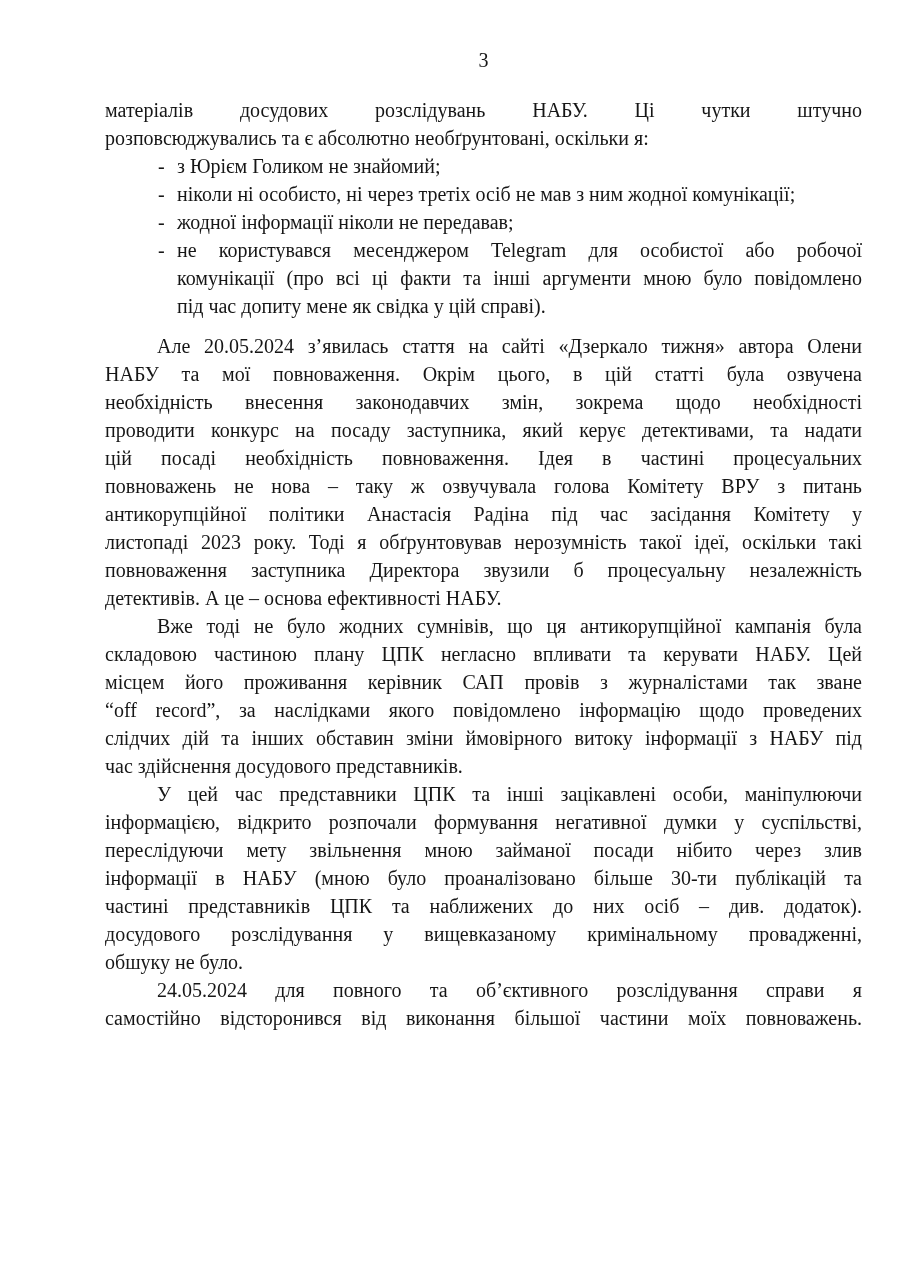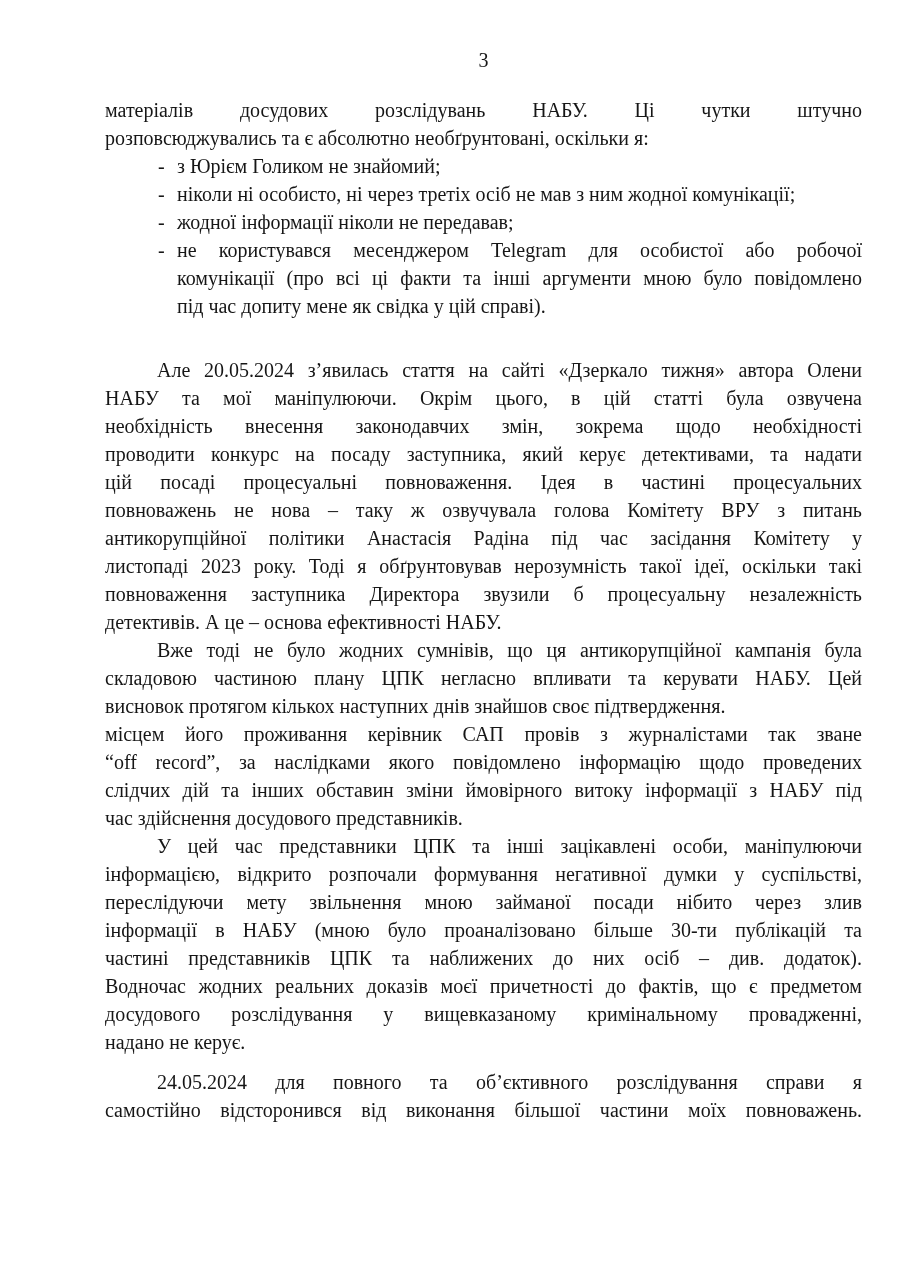--- a/index.html
+++ b/index.html
@@ -40,22 +40,22 @@
   .li {
     position: relative;
     padding-left: 72px;
   }
   .li .marker {
     position: absolute;
     left: 53px;
     top: 0;
     width: 19px;
   }
-  .para-gap { margin-top: 36px; }
-  .para-gap-sm { margin-top: 12px; }
+  .para-gap { margin-top: 12px; }
+  .para-gap-sm { margin-top: 0; }
 </style>
 </head>
 <body>
 
 <div class="page">
 
   <div class="page-number">3</div>
 
   <div class="body-text">
 
@@ -80,53 +80,51 @@
       <div class="li">
         <span class="marker">-</span>
         <div class="ln j">не користувався месенджером Telegram для особистої або робочої</div>
         <div class="ln j">комунікації (про всі ці факти та інші аргументи мною було повідомлено</div>
         <div class="ln">під час допиту мене як свідка у цій справі).</div>
       </div>
     </div>
 
     <div class="para-gap">
       <div class="ln j indent">Але 20.05.2024 з’явилась стаття на сайті «Дзеркало тижня» автора Олени</div>
-      <div class="ln j">НАБУ та мої маніпулюючи. Окрім цього, в цій статті була озвучена</div>
+      <div class="ln j">НАБУ та мої повноваження. Окрім цього, в цій статті була озвучена</div>
       <div class="ln j">необхідність внесення законодавчих змін, зокрема щодо необхідності</div>
       <div class="ln j">проводити конкурс на посаду заступника, який керує детективами, та надати</div>
-      <div class="ln j">цій посаді процесуальні повноваження. Ідея в частині процесуальних</div>
+      <div class="ln j">цій посаді необхідність повноваження. Ідея в частині процесуальних</div>
       <div class="ln j">повноважень не нова – таку ж озвучувала голова Комітету ВРУ з питань</div>
       <div class="ln j">антикорупційної політики Анастасія Радіна під час засідання Комітету у</div>
       <div class="ln j">листопаді 2023 року. Тоді я обґрунтовував нерозумність такої ідеї, оскільки такі</div>
       <div class="ln j">повноваження заступника Директора звузили б процесуальну незалежність</div>
       <div class="ln">детективів. А це – основа ефективності НАБУ.</div>
     </div>
 
     <div>
       <div class="ln j indent">Вже тоді не було жодних сумнівів, що ця антикорупційної кампанія була</div>
       <div class="ln j">складовою частиною плану ЦПК негласно впливати та керувати НАБУ. Цей</div>
-      <div class="ln">висновок протягом кількох наступних днів знайшов своє підтвердження.</div>
     </div>
 
     <div>
       <div class="ln j">місцем його проживання керівник САП провів з журналістами так зване</div>
       <div class="ln j">“off record”, за наслідками якого повідомлено інформацію щодо проведених</div>
       <div class="ln j">слідчих дій та інших обставин зміни ймовірного витоку інформації з НАБУ під</div>
       <div class="ln">час здійснення досудового представників.</div>
     </div>
 
     <div>
       <div class="ln j indent">У цей час представники ЦПК та інші зацікавлені особи, маніпулюючи</div>
       <div class="ln j">інформацією, відкрито розпочали формування негативної думки у суспільстві,</div>
       <div class="ln j">переслідуючи мету звільнення мною займаної посади нібито через злив</div>
       <div class="ln j">інформації в НАБУ (мною було проаналізовано більше 30-ти публікацій та</div>
       <div class="ln j">частині представників ЦПК та наближених до них осіб – див. додаток).</div>
-      <div class="ln j">Водночас жодних реальних доказів моєї причетності до фактів, що є предметом</div>
       <div class="ln j">досудового розслідування у вищевказаному кримінальному провадженні,</div>
-      <div class="ln">надано не керує.</div>
+      <div class="ln">обшуку не було.</div>
     </div>
 
     <div class="para-gap-sm">
       <div class="ln j indent">24.05.2024 для повного та об’єктивного розслідування справи я</div>
       <div class="ln j">самостійно відсторонився від виконання більшої частини моїх повноважень.</div>
     </div>
 
   </div>
 </div>
 

